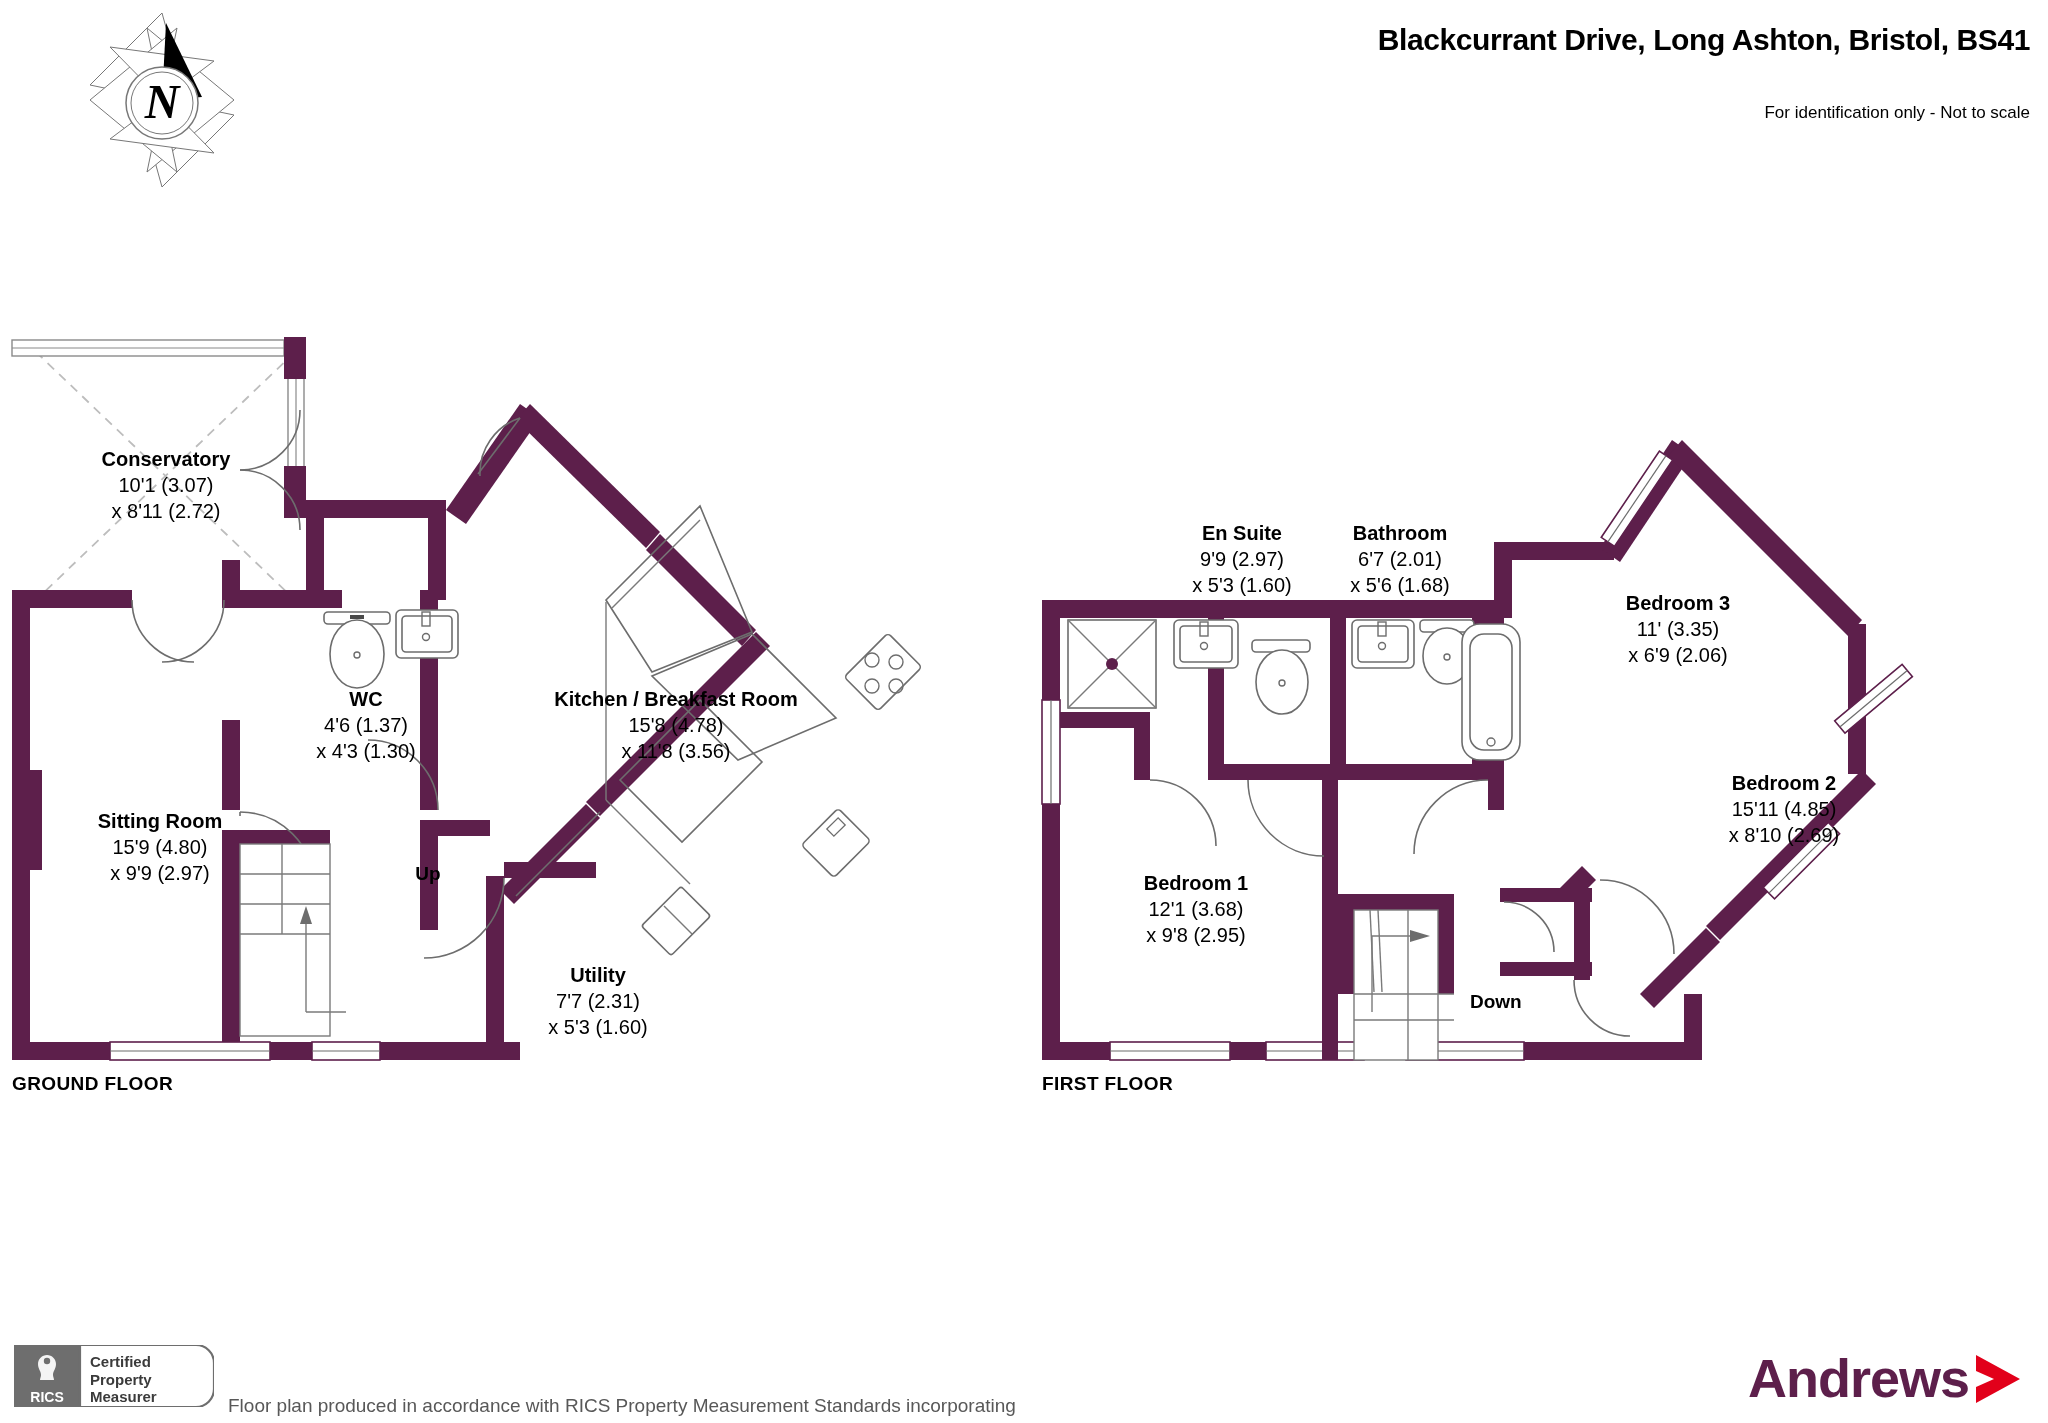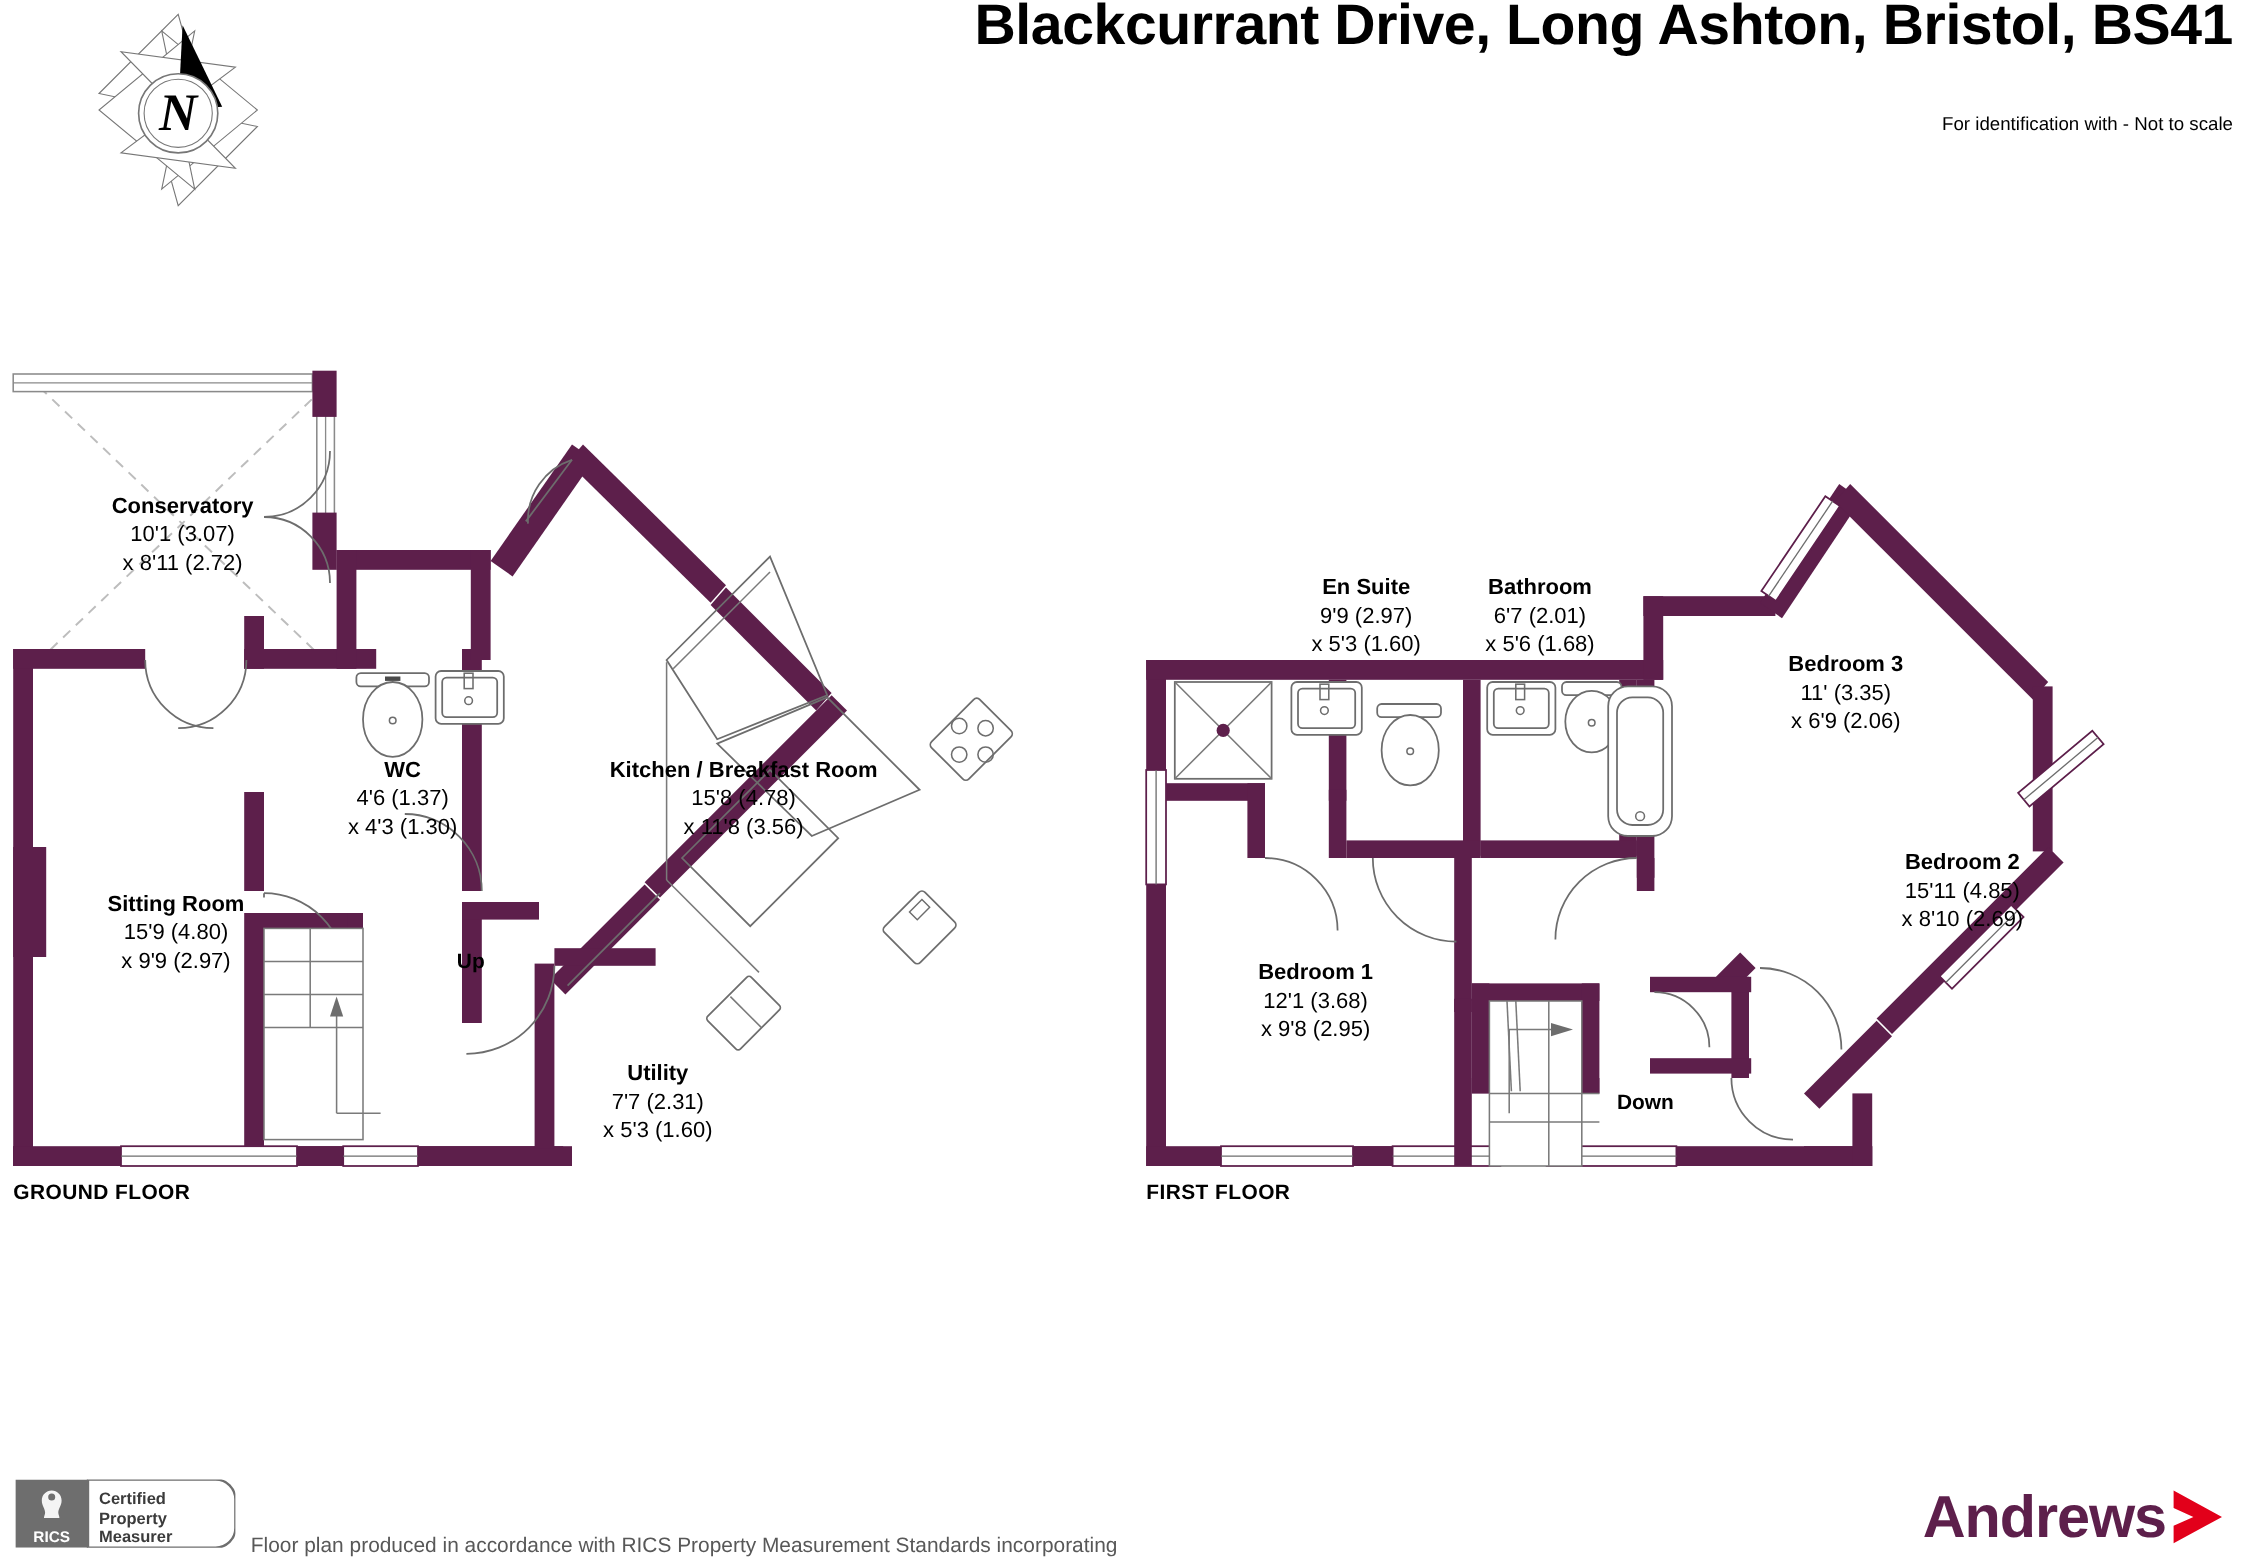--- a/index.html
+++ b/index.html
@@ -20,22 +20,22 @@
   #header {
     position: absolute;
     top: 0;
     left: 0;
     width: 2048px;
     height: 140px;
   }
   #title {
     position: absolute;
     right: 18px;
-    top: 0;
-    font-size: 52px;
+    top: 17px;
+    font-size: 30px;
     font-weight: bold;
     letter-spacing: -0.4px;
     white-space: nowrap;
     line-height: 46px;
     text-align: center;
   }
   #area-line {
     position: absolute;
     right: 18px;
     top: 60px;
@@ -103,21 +103,21 @@
     width: 290px;
     height: 62px;
     text-decoration: underline;
   }
 </style>
 </head>
 <body>
 
 <div id="header">
   <div id="title">Blackcurrant Drive, Long Ashton, Bristol, BS41</div>
-  <div id="ident-line">For identification with - Not to scale</div>
+  <div id="ident-line">For identification only - Not to scale</div>
 </div>
 
 <div id="compass">
   <svg width="200" height="190" viewBox="0 0 200 190">
     <g stroke="#777" stroke-width="1" fill="none">
 
       <polygon points="100,95 28,80 100,8 120,80" fill="#ffffff"></polygon>
       <polygon points="100,95 172,110 100,182 80,110" fill="#ffffff"></polygon>
       <polygon points="100,95 85,23 172,95 85,167" fill="#ffffff"></polygon>
       <polygon points="100,95 115,23 28,95 115,167" fill="#ffffff"></polygon>

